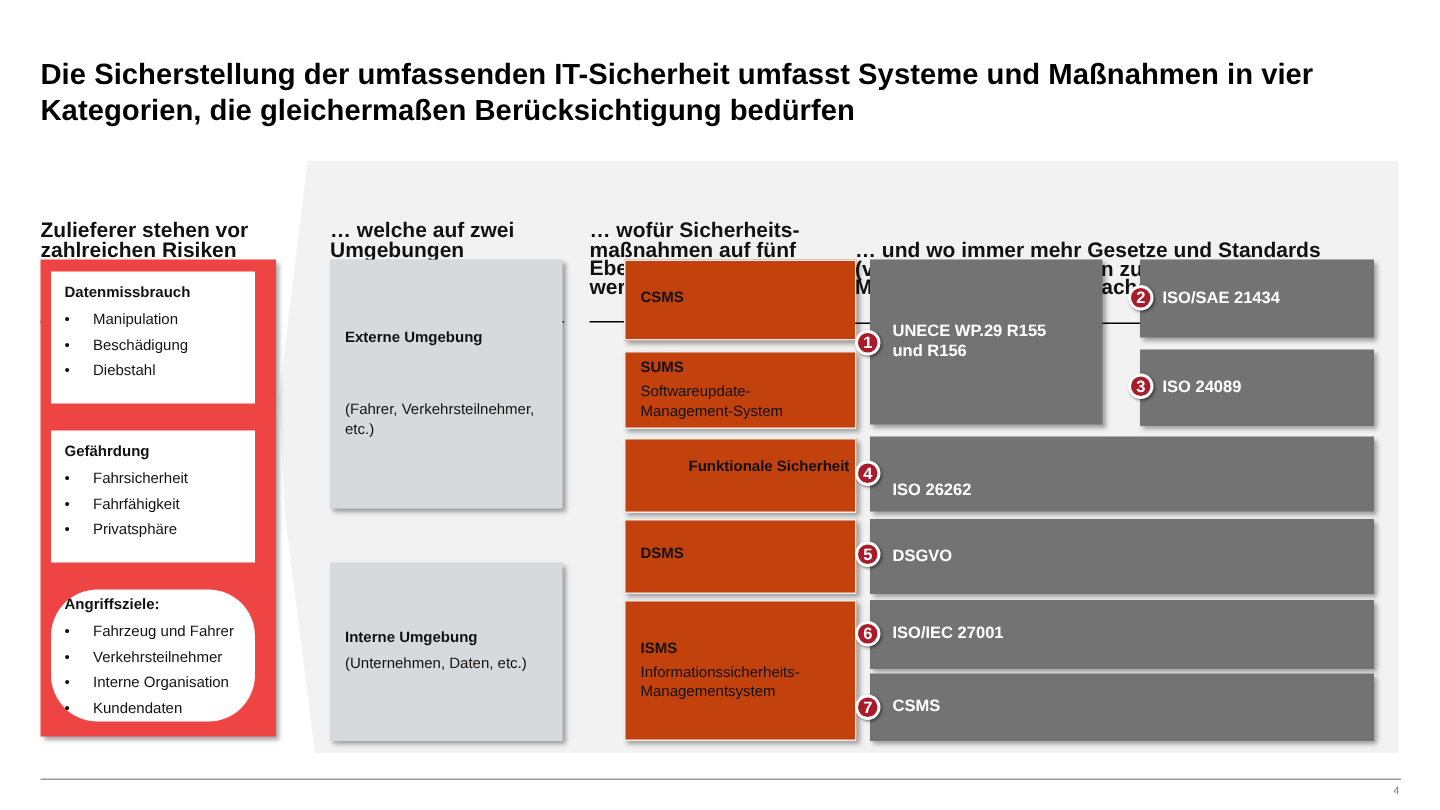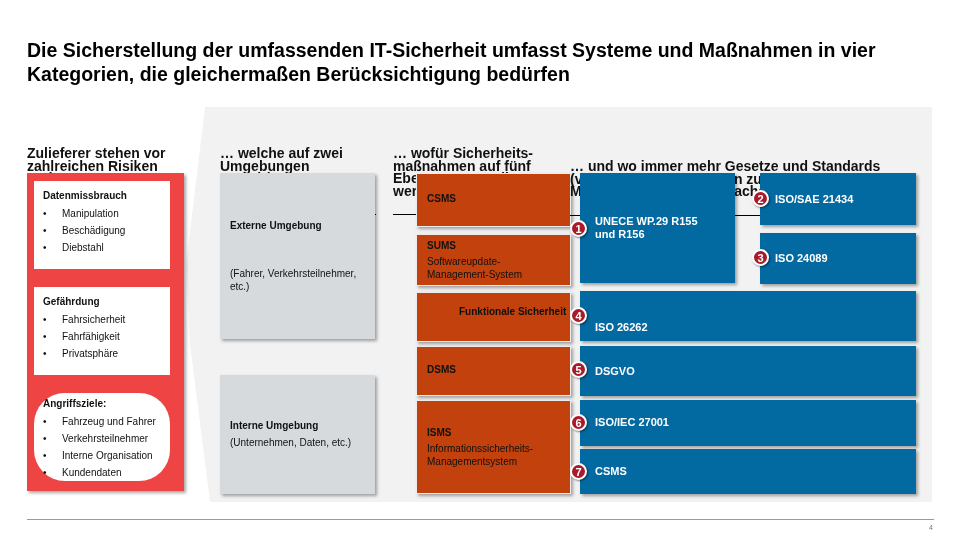--- a/index.html
+++ b/index.html
@@ -46,21 +46,21 @@
   .sys-box {
     position: absolute; left: 416px; width: 155px; background: #c2410c;
     box-shadow: 2px 2px 3px rgba(0,0,0,0.35);
     padding-left: 10px; display: flex; flex-direction: column; justify-content: center;
     border: 1px solid #ececec;
   }
   .sys-title { font-size: 10px; font-weight: bold; margin-bottom: 4px; }
   .sys-sub { font-size: 10px; line-height: 13px; }
 
   .std-box {
-    position: absolute; background: #0369a1;
+    position: absolute; background: #737373;
     box-shadow: 2px 2px 3px rgba(0,0,0,0.35);
     color: #fff; font-size: 11px; font-weight: bold; line-height: 13px;
     display: flex; align-items: center; padding-left: 15px;
   }
   .badge {
     position: absolute; width: 17px; height: 17px; border-radius: 50%;
     background: #a81b2a; border: 2px solid #fff; color: #fff;
     font-size: 11px; font-weight: bold; display: flex; align-items: center; justify-content: center;
     box-shadow: 1px 1px 2px rgba(0,0,0,0.5);
   }

